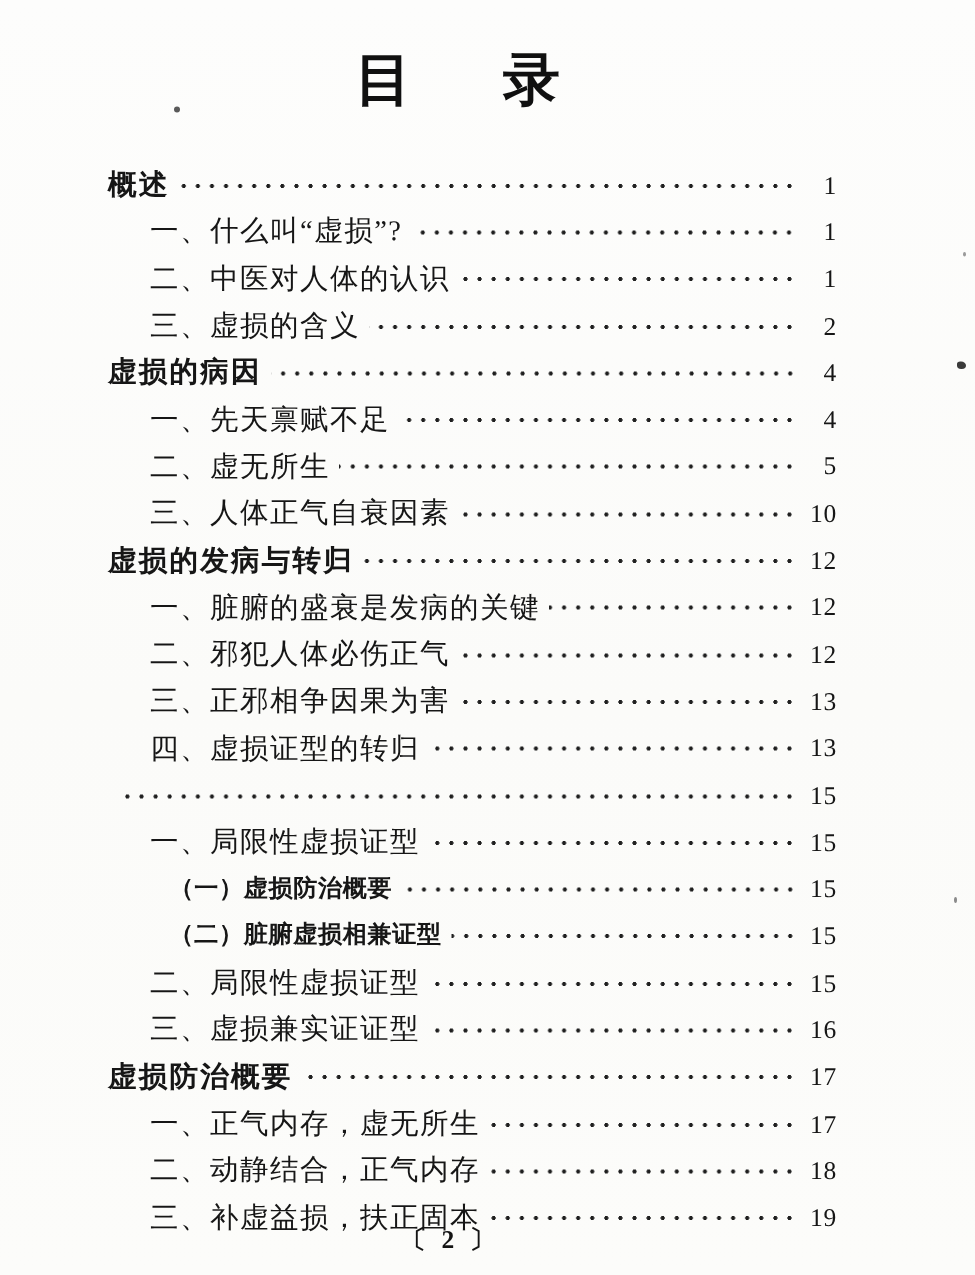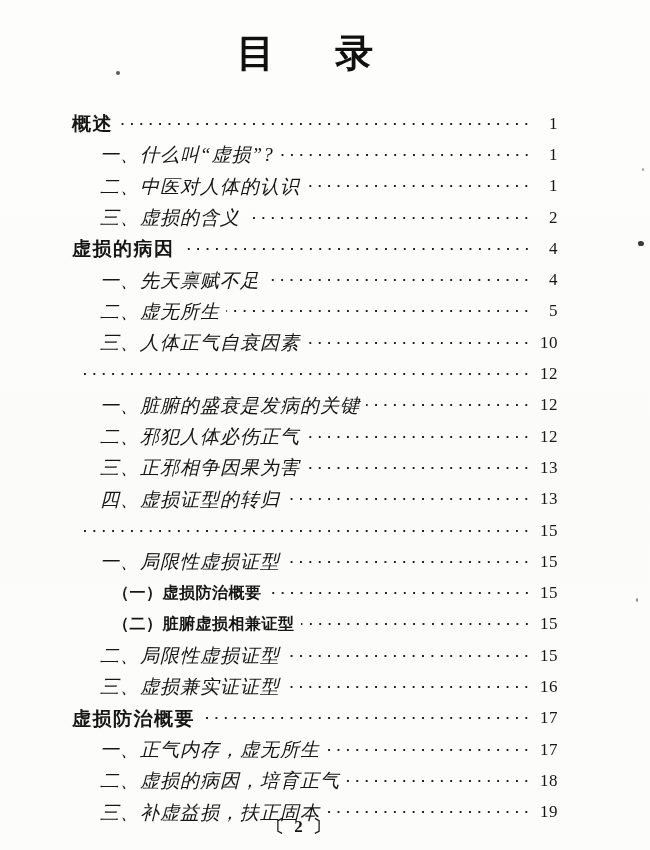--- a/index.html
+++ b/index.html
@@ -51,21 +51,20 @@
   .lv0 .toc-label {
     font-family: "Liberation Sans", sans-serif;
     font-weight: 700;
     font-size: 19px;
     letter-spacing: 1.5px;
   }
   .lv1 { padding-left: 28px; }
   .lv1 .toc-label {
     font-size: 19px;
     letter-spacing: 1px;
-    font-style: italic;
   }
   .lv2 { padding-left: 41px; }
   .lv2 .toc-label {
     font-size: 16px;
     font-weight: 700;
     letter-spacing: 0.5px;
   }
   .toc-leader {
     flex: 1 1 auto;
     align-self: center;
@@ -146,20 +145,21 @@
     <span class="toc-label">二、虚无所生</span>
     <span class="toc-leader"></span>
     <span class="toc-page">5</span>
   </div>
       <div class="toc-row lv1">
     <span class="toc-label">三、人体正气自衰因素</span>
     <span class="toc-leader"></span>
     <span class="toc-page">10</span>
   </div>
       <div class="toc-row lv0">
+    <span class="toc-label">虚损的发病与转归</span>
     <span class="toc-leader"></span>
     <span class="toc-page">12</span>
   </div>
       <div class="toc-row lv1">
     <span class="toc-label">一、脏腑的盛衰是发病的关键</span>
     <span class="toc-leader"></span>
     <span class="toc-page">12</span>
   </div>
       <div class="toc-row lv1">
     <span class="toc-label">二、邪犯人体必伤正气</span>
@@ -209,21 +209,21 @@
     <span class="toc-label">虚损防治概要</span>
     <span class="toc-leader"></span>
     <span class="toc-page">17</span>
   </div>
       <div class="toc-row lv1">
     <span class="toc-label">一、正气内存，虚无所生</span>
     <span class="toc-leader"></span>
     <span class="toc-page">17</span>
   </div>
       <div class="toc-row lv1">
-    <span class="toc-label">二、虚损的病因，培育正气</span>
+    <span class="toc-label">二、动静结合，正气内存</span>
     <span class="toc-leader"></span>
     <span class="toc-page">18</span>
   </div>
       <div class="toc-row lv1">
     <span class="toc-label">三、补虚益损，扶正固本</span>
     <span class="toc-leader"></span>
     <span class="toc-page">19</span>
   </div>
     </div>
 

